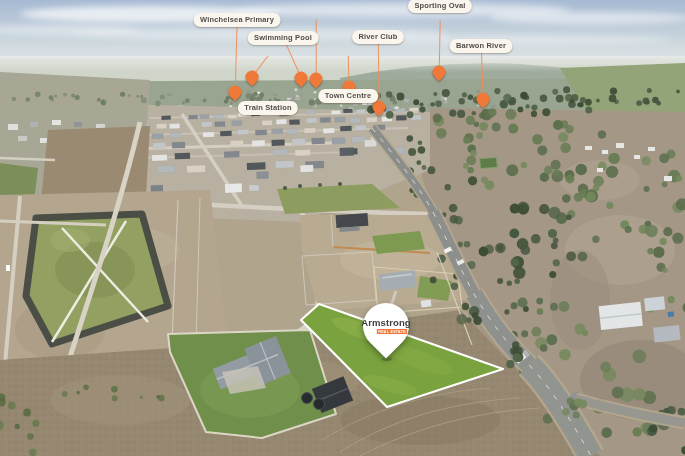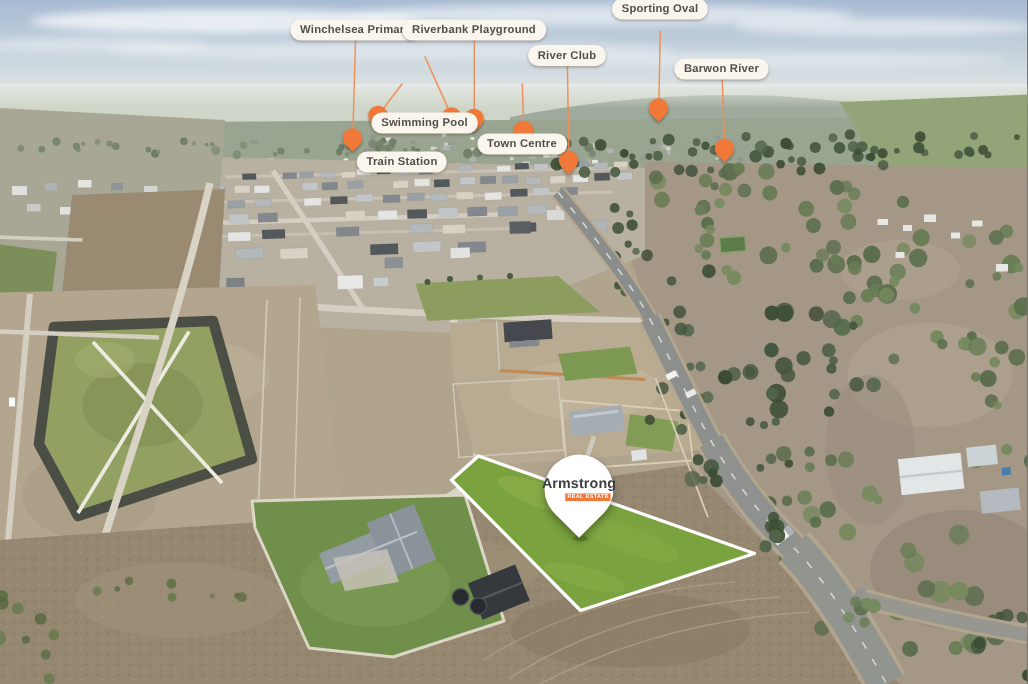--- a/index.html
+++ b/index.html
@@ -684,27 +684,26 @@
   <polygon points="319,304 503,369 387,407 301,320" fill="none" stroke="#ffffff" stroke-width="2.2" stroke-linejoin="round"></polygon>
   <ellipse cx="387" cy="359" rx="5" ry="2" fill="#000" opacity=".18"></ellipse>
 </svg>
 
 <div id="markers">
       <div class="connector" style="left: 237px; top: 19.3px; width: 72.0278px; transform: rotate(91.5911deg);"></div>
       <div class="pin" style="left: 235px; top: 92px;"></div>
       <div class="pill" style="left: 237px; top: 20px;">Winchelsea Primary</div>
       <div class="connector" style="left: 316px; top: 19.3px; width: 59px; transform: rotate(90deg);"></div>
       <div class="pin" style="left: 316px; top: 79px;"></div>
-      <div class="pill" style="left: 316px; top: 20px;">Riverbank Playground</div>
       <div class="connector" style="left: 440px; top: 20.3px; width: 51.0098px; transform: rotate(91.1233deg);"></div>
       <div class="pin" style="left: 439px; top: 72px;"></div>
       <div class="pill" style="left: 440px; top: 6px;">Sporting Oval</div>
       <div class="connector" style="left: 283px; top: 37.3px; width: 43.8634px; transform: rotate(65.7723deg);"></div>
       <div class="pin" style="left: 301px; top: 78px;"></div>
-      <div class="pill" style="left: 283px; top: 38px; margin-top: 44px;">Swimming Pool</div>
+      <div class="pill" style="left: 283px; top: 38px;">Swimming Pool</div>
       <div class="connector" style="left: 378px; top: 36.3px; width: 70.0071px; transform: rotate(89.1815deg);"></div>
       <div class="pin" style="left: 379px; top: 107px;"></div>
       <div class="pill" style="left: 378px; top: 37px;">River Club</div>
       <div class="connector" style="left: 481px; top: 45.3px; width: 53.0377px; transform: rotate(87.8389deg);"></div>
       <div class="pin" style="left: 483px; top: 99px;"></div>
       <div class="pill" style="left: 481px; top: 46px;">Barwon River</div>
       <div class="connector" style="left: 268px; top: 55.3px; width: 26.4008px; transform: rotate(127.304deg);"></div>
       <div class="pin" style="left: 252px; top: 77px;"></div>
       <div class="pill" style="left: 268px; top: 72px; margin-top: 36px;">Train Station</div>
       <div class="connector" style="left: 348px; top: 55.3px; width: 31.0161px; transform: rotate(88.1524deg);"></div>

